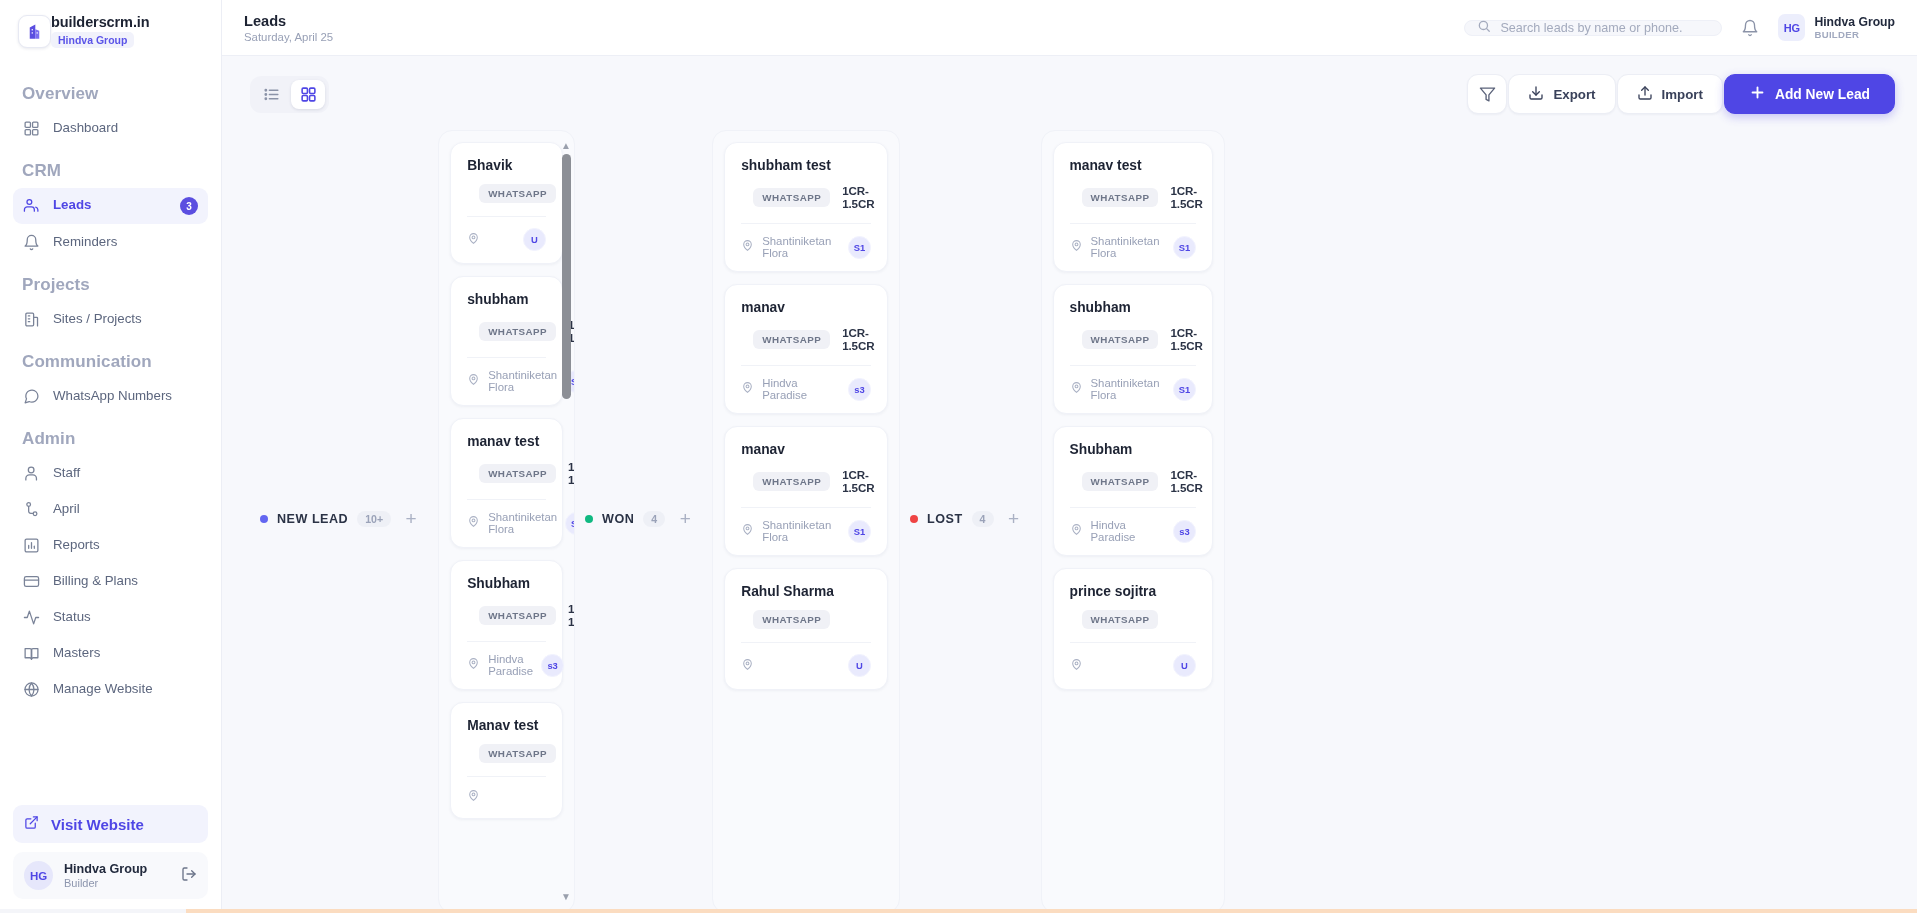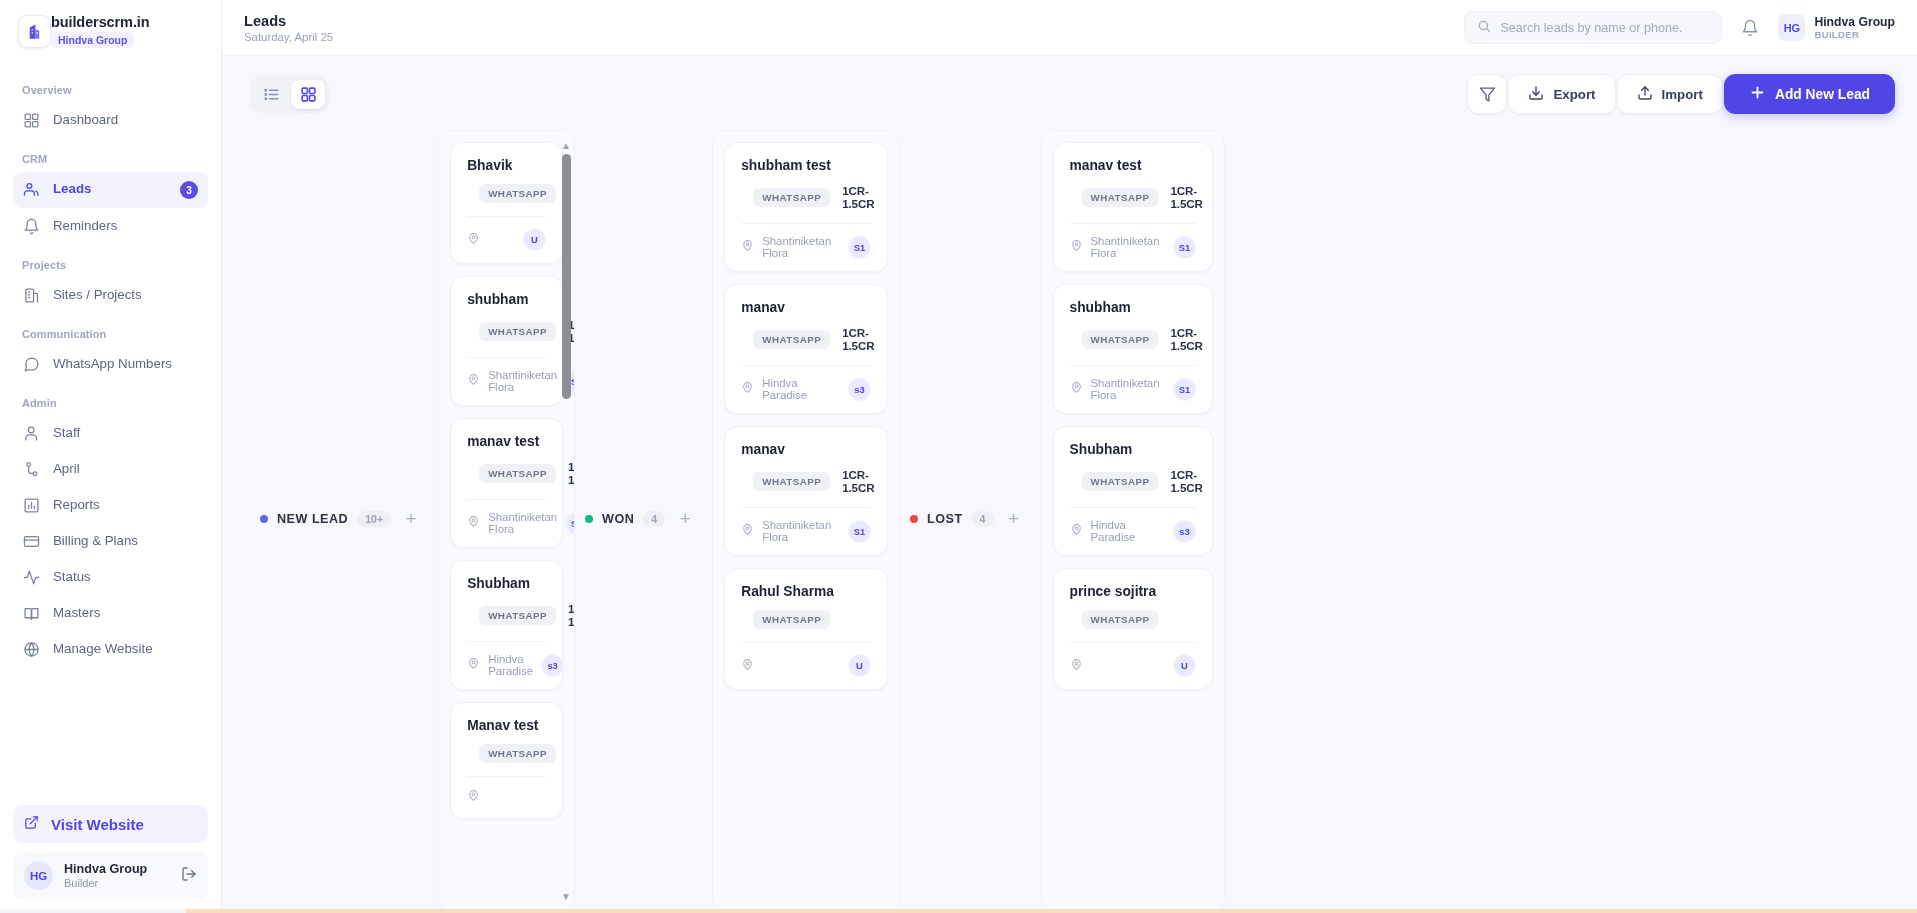--- a/index.html
+++ b/index.html
@@ -34,21 +34,21 @@
   .brand-text { display: flex; flex-direction: column; gap: 2px; }
   .brand-name { font-size: 14.5px; font-weight: 700; color: #1d2333; letter-spacing: -.1px; }
   .brand-sub {
     font-size: 10.5px; font-weight: 700; color: #5b54e8;
     background: #f1f2fb; border-radius: 5px;
     padding: 2px 7px; align-self: flex-start;
   }
 
   .nav { padding: 6px 13px 0 13px; flex: 1; overflow: hidden; }
   .nav-section {
-    font-size: 11px; font-weight: 600; color: #a0a7bd;
+    font-size: 17px; font-weight: 600; color: #a0a7bd;
     padding: 14px 9px 7px 9px; letter-spacing: .1px;
   }
   .nav-item {
     display: flex; align-items: flex-start; gap: 13px;
     padding: 9px 10px; border-radius: 9px;
     color: #5c667e; font-size: 13.3px; font-weight: 500;
     cursor: pointer; position: relative;
     margin-bottom: 1px;
   }
   .nav-item .ico { width: 17px; height: 17px; flex: none; display:flex; align-items:center; justify-content:center; }
@@ -93,21 +93,21 @@
     background: #ffffff; border-bottom: 1px solid #edeff6;
     display: flex; align-items: center;
     padding: 0 22px 0 22px;
   }
   .page-head { display: flex; flex-direction: column; gap: 2px; }
   .page-title { font-size: 14.6px; font-weight: 700; color: #1d2333; }
   .page-date { font-size: 11.4px; color: #98a0b6; }
 
   .topbar-right { margin-left: auto; display: flex; align-items: center; gap: 14px; }
   .search-wrap {
-    width: 258px; height: 33px;
+    width: 258px; height: 16px;
     background: #f6f7fb; border: 1px solid #eef0f7;
     border-radius: 9px;
     display: flex; align-items: center; gap: 9px;
     padding: 0 12px;
   }
   .search-wrap input {
     border: none; outline: none; background: transparent;
     font-family: inherit; font-size: 12.6px; color: #4b5163;
     width: 100%;
   }

